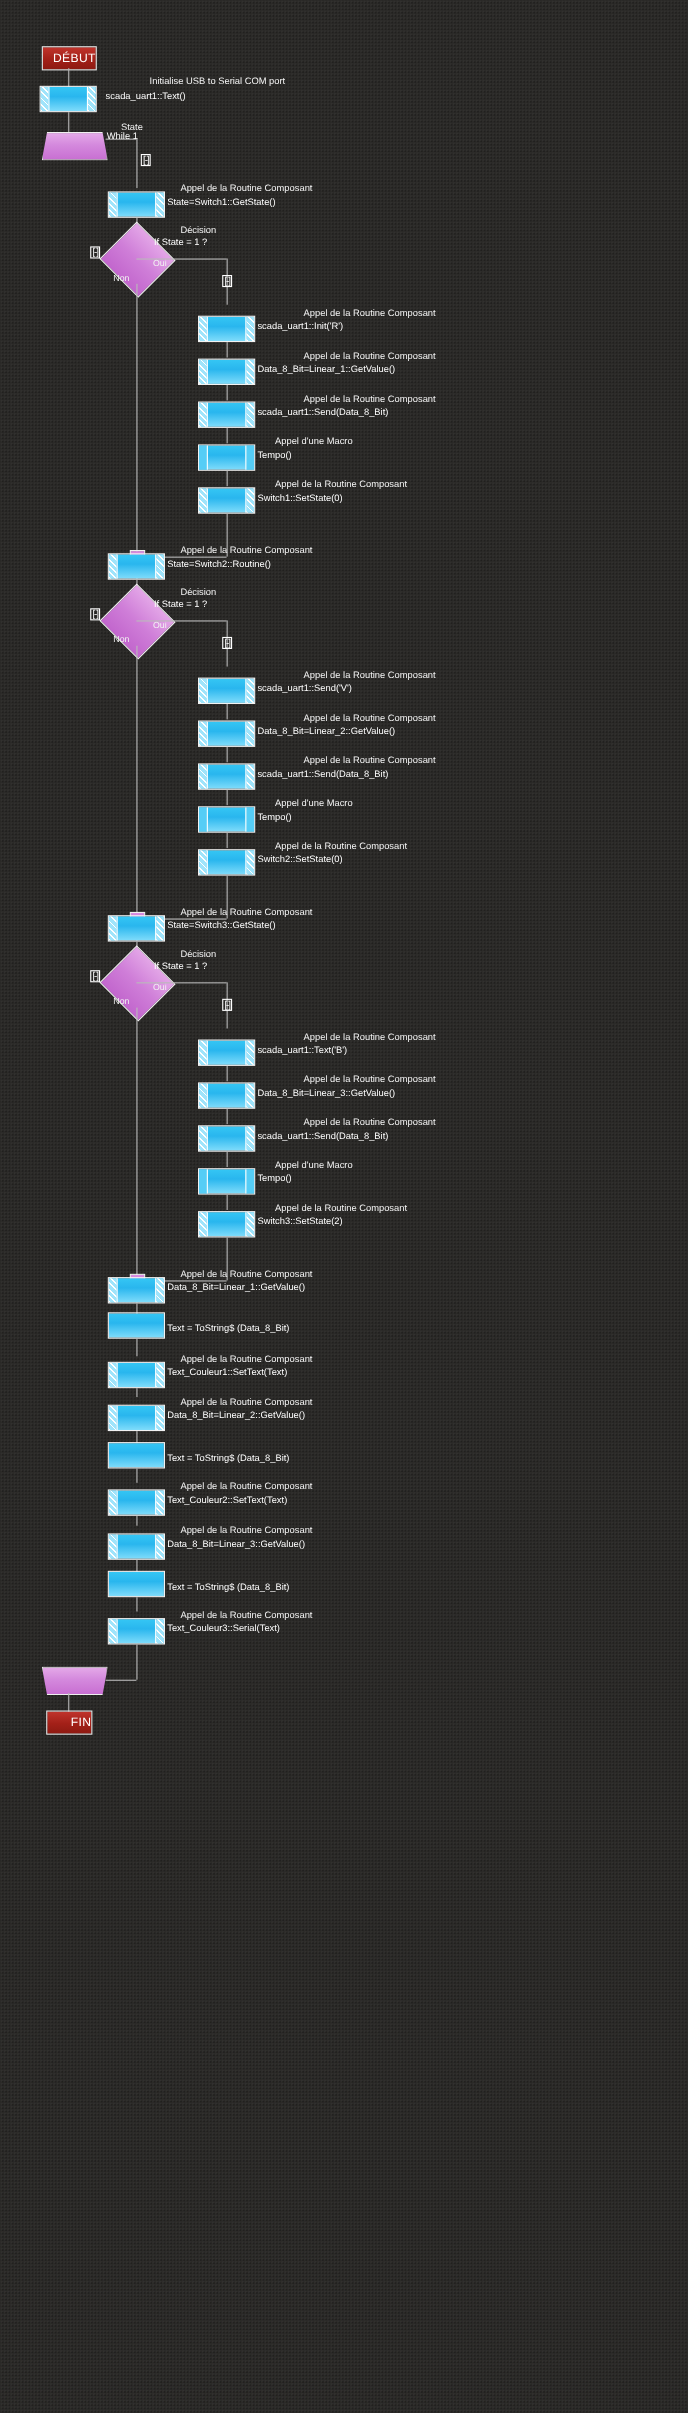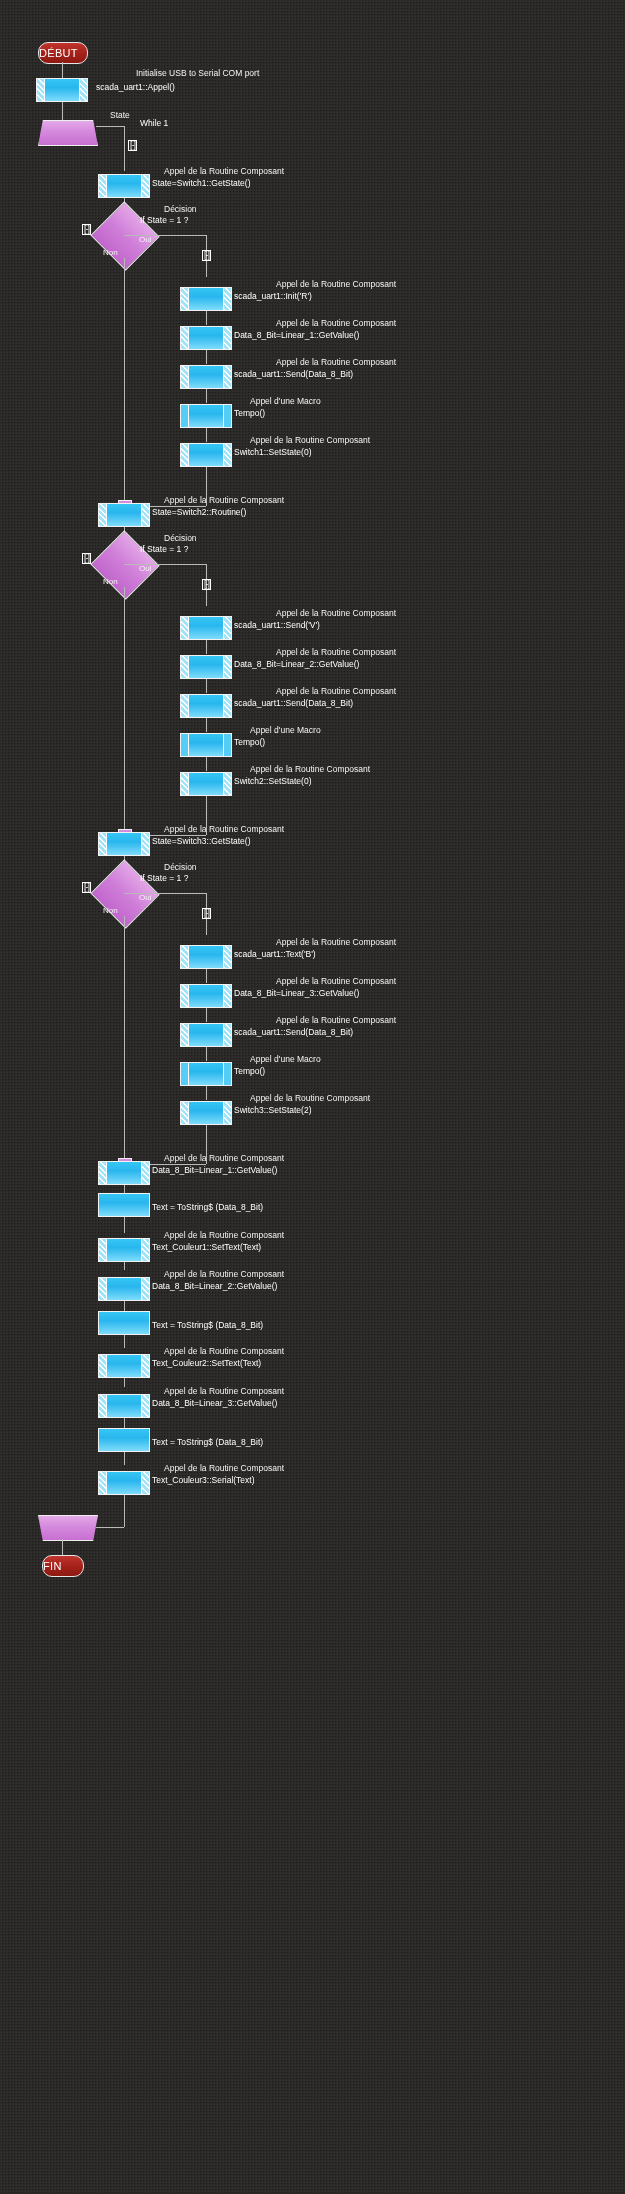--- a/index.html
+++ b/index.html
@@ -14,24 +14,24 @@
     background-size:3px 3px, 3px 3px;
     background-position:0 0, 1px 1px;
   }
   #canvas{position:absolute;inset:0;}
   
   .vline{position:absolute;width:1px;background:#b9b9b9;}
   .hline{position:absolute;height:1px;background:#b9b9b9;}
 
   
   .term{
-    position:absolute;height:20px;border-radius:10px;
+    position:absolute;height:20px;border-radius:0;
     background:linear-gradient(180deg,#c0342c 0%,#a32018 55%,#8d1a12 100%);
     border:1px solid #e6e6e6;
-    color:#ffffff;font-size:11px;line-height:20px;text-align:left;
+    color:#ffffff;font-size:11px;line-height:20px;text-align:right;
     letter-spacing:.3px;
   }
 
   
   .loopbox{
     position:absolute;width:58px;height:24px;
     background:linear-gradient(180deg,#e4a9e8 0%,#d489dd 45%,#c86fd2 100%);
     border:1px solid #efefef;
   }
   .loopbox.start{clip-path:polygon(8% 0%,92% 0%,100% 100%,0% 100%);}
@@ -87,27 +87,27 @@
 <div id="canvas">
 
   <div class="term" style="left:38px;top:42px;width:48px;">DÉBUT</div>
   <div class="vline" style="left:62px;top:62px;height:20px;"></div>
 
   <div class="lbl cmt" style="left:88px;top:68px;">Initialise USB to Serial COM port</div>
   <div class="blk" style="left:36px;top:78px;">
       <i class="bar l"></i>
       <i class="bar r"></i>
     </div>
-  <div class="lbl code" style="left:96px;top:82px;">scada_uart1::Appel()</div>
+  <div class="lbl code" style="left:96px;top:82px;">scada_uart1::Text()</div>
   <div class="vline" style="left:62px;top:102px;height:18px;"></div>
 
   <div class="lbl cmt" style="left:62px;top:110px;">State</div>
   <div class="loopbox start" style="left:38px;top:120px;"></div>
   <div class="hline" style="left:96px;top:126px;width:28px;"></div>
-  <div class="lbl code" style="left:97px;top:118px;margin-left:43px;">While 1</div>
+  <div class="lbl code" style="left:97px;top:118px;">While 1</div>
   <div class="vline" style="left:124px;top:126px;height:45px;"></div>
   <div class="collapse" style="left:128px;top:140px;">[-]</div>
 
   <div class="lbl cmt" style="left:116px;top:166px;">Appel de la Routine Composant</div>
   <div class="blk" style="left:98px;top:174px;">
       <i class="bar l"></i>
       <i class="bar r"></i>
     </div>
   <div class="lbl code" style="left:152px;top:178px;">State=Switch1::GetState()</div>
   <div class="vline" style="left:124px;top:198px;height:14px;"></div>

